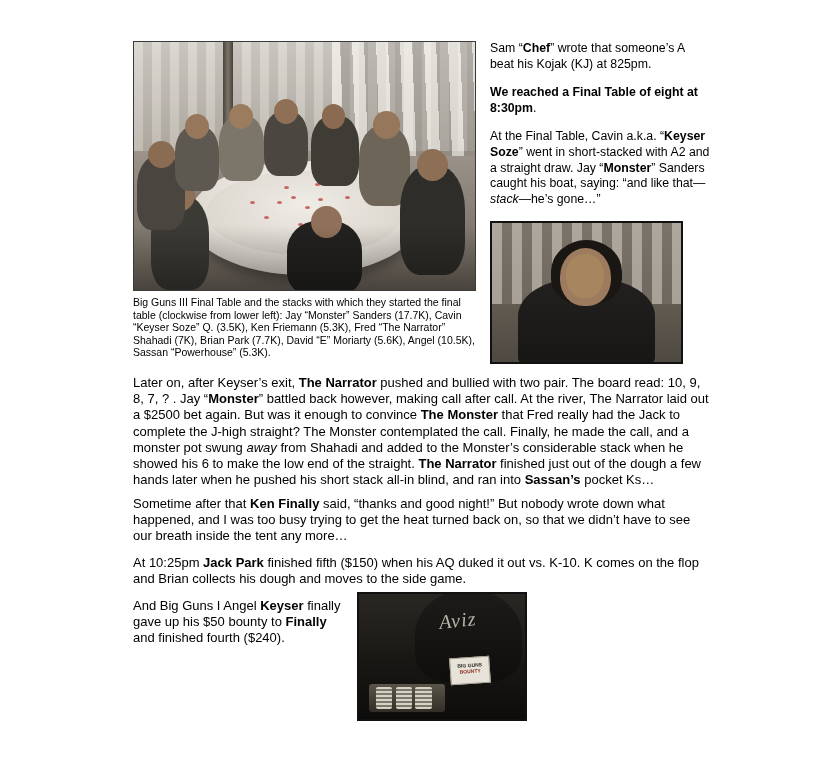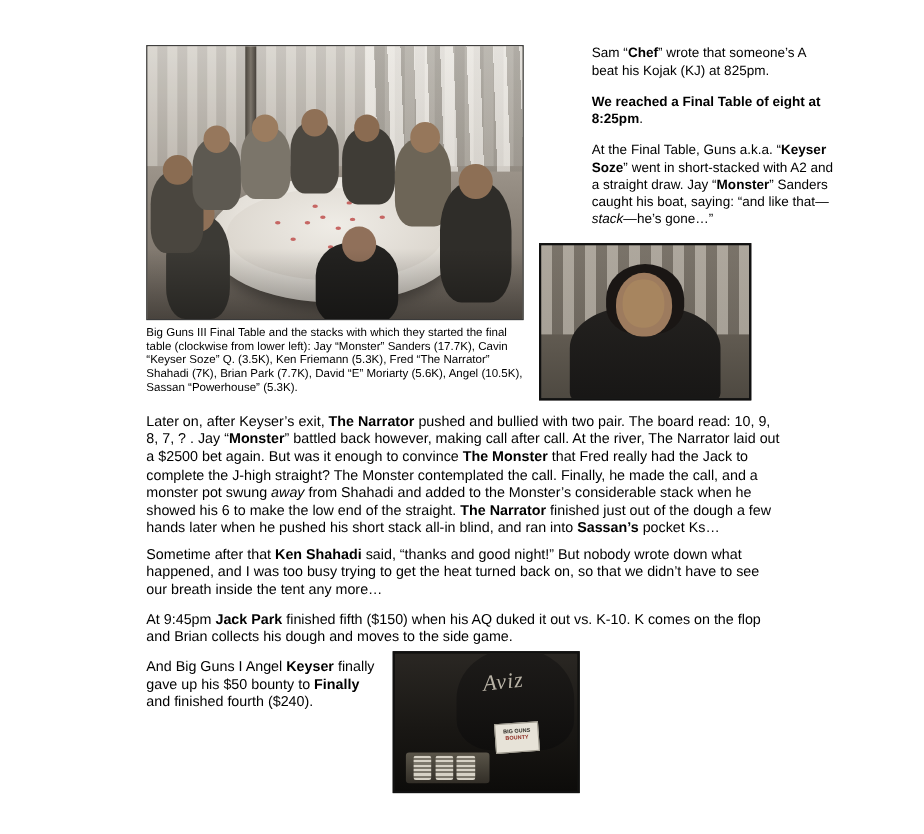--- a/index.html
+++ b/index.html
@@ -110,21 +110,20 @@
   }
 
   
   .right-col {
     position: absolute;
     left: 490px;
     top: 41px;
     width: 220px;
     font-size: 12.3px;
     line-height: 15.6px;
-    margin-left: 48px;
   }
   .right-col p { margin: 0 0 13px 0; }
 
   
   .photo-portrait {
     position: absolute;
     left: 490px;
     top: 221px;
     width: 189px;
     height: 139px;
@@ -282,41 +281,41 @@
     <div class="player" style="left:45%;top:72%;width:22%;height:30%;background:#232220;"></div>
     <div class="p-head" style="left:52%;top:66%;width:9%;height:13%;background:#90705a;"></div>
 
     <div class="pt-shadow"></div>
   </div>
 
   <div class="caption">Big Guns III Final Table and the stacks with which they started the final table (clockwise from lower left):  Jay “Monster” Sanders (17.7K), Cavin “Keyser Soze” Q. (3.5K), Ken Friemann (5.3K), Fred “The Narrator” Shahadi (7K), Brian Park (7.7K), David “E” Moriarty (5.6K), Angel (10.5K), Sassan “Powerhouse” (5.3K).</div>
 
   <div class="right-col">
     <p><span>Sam “</span><b>Chef</b><span>” wrote that someone’s A beat his Kojak (KJ) at 825pm.</span></p>
-    <p><b>We reached a Final Table of eight at 8:25pm</b><span>.</span></p>
-    <p><span>At the Final Table, Guns a.k.a. “</span><b>Keyser Soze</b><span>” went in short-stacked with A2 and a straight draw.  Jay “</span><b>Monster</b><span>” Sanders caught his boat, saying:  “and like that—</span><i>stack</i><span>—he’s gone…”</span></p>
+    <p><b>We reached a Final Table of eight at 8:30pm</b><span>.</span></p>
+    <p><span>At the Final Table, Cavin a.k.a. “</span><b>Keyser Soze</b><span>” went in short-stacked with A2 and a straight draw.  Jay “</span><b>Monster</b><span>” Sanders caught his boat, saying:  “and like that—</span><i>stack</i><span>—he’s gone…”</span></p>
   </div>
 
   <div class="photo-portrait">
     <div class="pp-bg"></div>
     <div class="pp-wall"></div>
     <div class="pp-body"></div>
     <div class="pp-hair"></div>
     <div class="pp-head"></div>
     <div class="pp-face"></div>
   </div>
 
   <div class="body-col para1">
     <p><span>Later on, after Keyser’s exit, </span><b>The Narrator</b><span> pushed and bullied with two pair.  The board read:  10, 9, 8, 7, ? .   Jay “</span><b>Monster</b><span>” battled back however, making call after call.  At the river, The Narrator laid out a $2500 bet again.  But was it enough to convince </span><b>The Monster</b><span> that Fred really had the Jack to complete the J-high straight?  The Monster contemplated the call.  Finally, he made the call, and a monster pot swung </span><i>away</i><span> from Shahadi and added to the Monster’s considerable stack when he showed his 6 to make the low end of the straight.  </span><b>The Narrator</b><span> finished just out of the dough a few hands later when he pushed his short stack all-in blind, and ran into </span><b>Sassan’s</b><span> pocket Ks…</span></p>
   </div>
   <div class="body-col para2">
-    <p><span>Sometime after that </span><b>Ken Shahadi</b><span> said, “thanks and good night!”  But nobody wrote down what happened, and I was too busy trying to get the heat turned back on, so that we didn’t have to see our breath inside the tent any more…</span></p>
+    <p><span>Sometime after that </span><b>Ken Finally</b><span> said, “thanks and good night!”  But nobody wrote down what happened, and I was too busy trying to get the heat turned back on, so that we didn’t have to see our breath inside the tent any more…</span></p>
   </div>
   <div class="body-col para3">
-    <p><span>At 9:45pm </span><b>Jack Park</b><span> finished fifth ($150) when his AQ duked it out vs.  K-10.  K comes on the flop and Brian collects his dough and moves to the side game.</span></p>
+    <p><span>At 10:25pm </span><b>Jack Park</b><span> finished fifth ($150) when his AQ duked it out vs.  K-10.  K comes on the flop and Brian collects his dough and moves to the side game.</span></p>
   </div>
   <div class="body-col para4">
     <p><span>And Big Guns I Angel </span><b>Keyser</b><span> finally gave up his $50 bounty to </span><b>Finally</b><span> and finished fourth ($240).</span></p>
   </div>
 
   <div class="photo-bottom">
     <div class="pb-bg"></div>
     <div class="pb-cap"></div>
     <div class="pb-logo">Aviz</div>
     <div class="pb-card">

